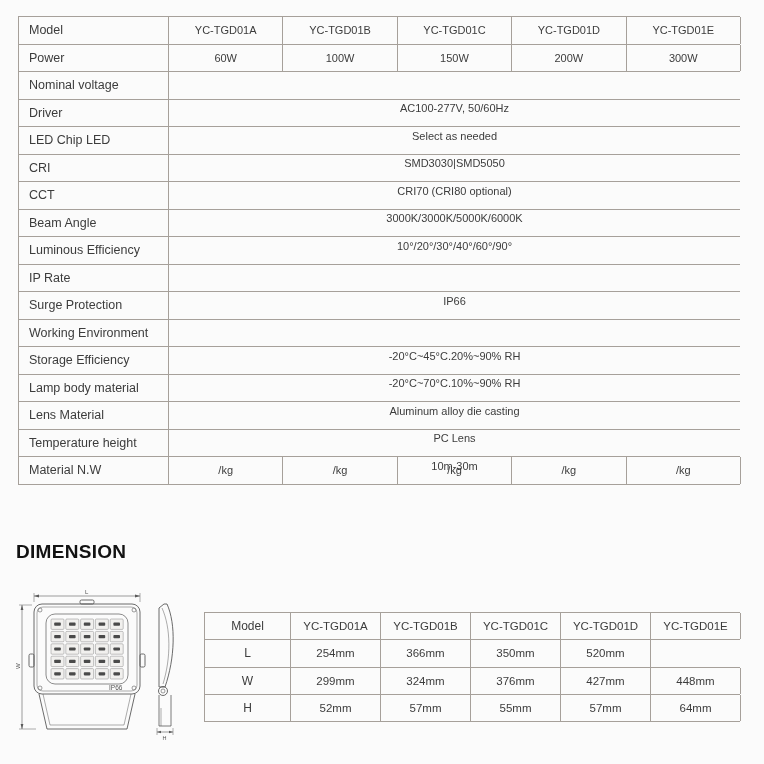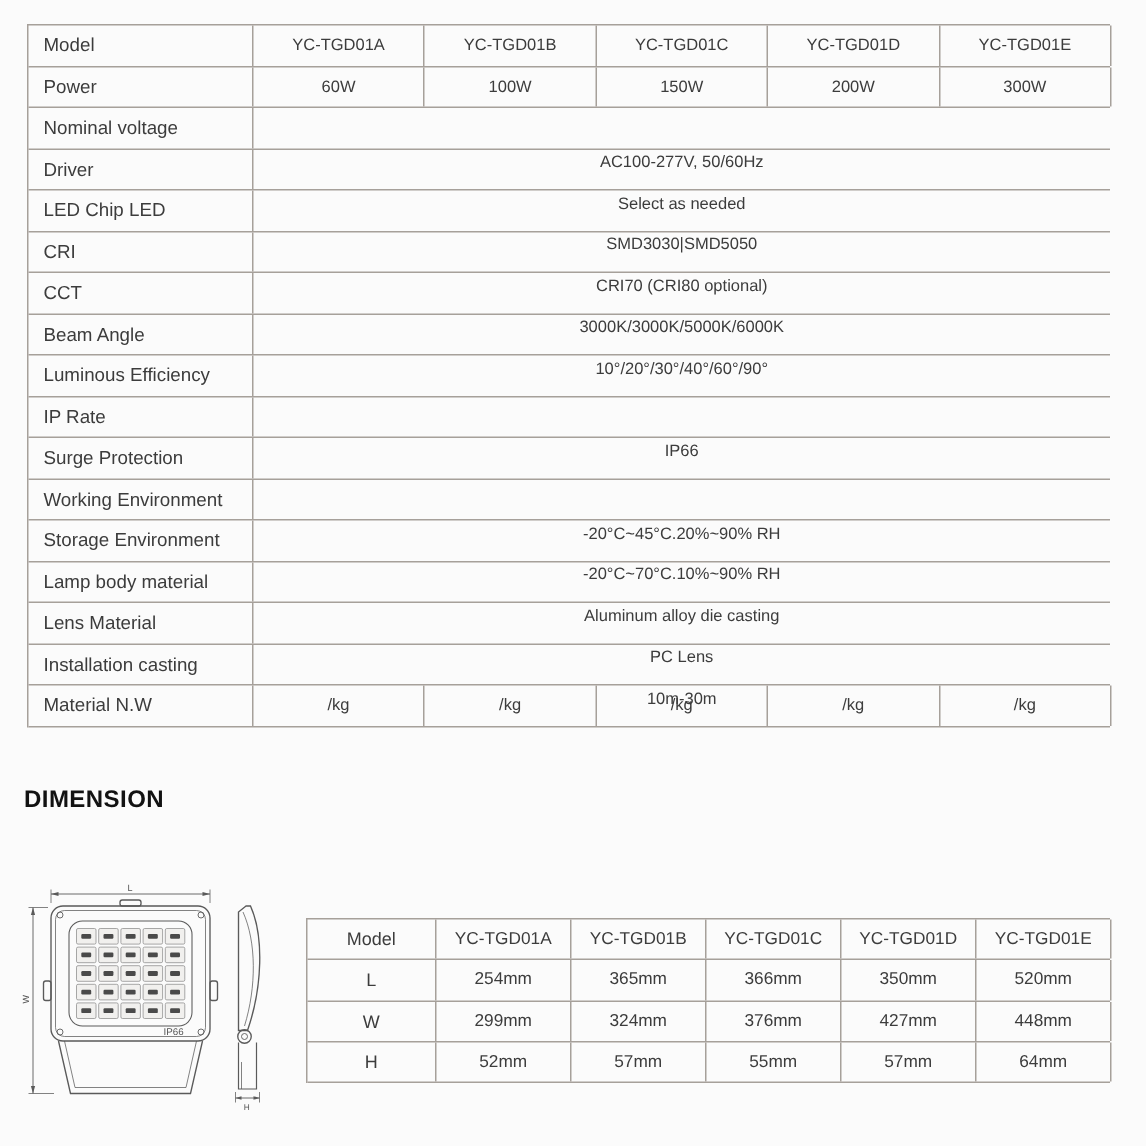--- a/index.html
+++ b/index.html
@@ -33,22 +33,22 @@
   .spec-table .cell.label{
     flex:0 0 150px;justify-content:flex-start;padding-left:10px;
     font-size:12.5px;border-right:1px solid var(--line);
   }
   .spec-table .cell.val{
     flex:0 0 114.4px;border-right:1px solid var(--line);
   }
   .spec-table .cell.merged{flex:1;margin-top:36px;}
   
   .dim-heading{
-    position:absolute;left:16px;top:525px;
-    font-size:16px;font-weight:700;color:#121212;letter-spacing:.3px;
+    position:absolute;left:16px;top:541px;
+    font-size:19px;font-weight:700;color:#121212;letter-spacing:.3px;
   }
   
   .drawing{position:absolute;left:14px;top:588px;}
   .drawing text{font-family:"Liberation Sans", sans-serif;fill:#555;}
   
   .dim-table{
     position:absolute;left:204px;top:612px;width:536px;
     border-top:1px solid var(--line);
     border-left:1px solid var(--line);
     box-sizing:border-box;
@@ -113,33 +113,33 @@
       <div class="cell merged">IP66</div>
     </div>
     <div class="row">
       <div class="cell label">Surge Protection</div>
     </div>
     <div class="row">
       <div class="cell label">Working Environment</div>
       <div class="cell merged">-20°C~45°C.20%~90% RH</div>
     </div>
     <div class="row">
-      <div class="cell label">Storage Environment</div>
+      <div class="cell label">Storage Efficiency</div>
       <div class="cell merged">-20°C~70°C.10%~90% RH</div>
     </div>
     <div class="row">
       <div class="cell label">Lamp body material</div>
       <div class="cell merged">Aluminum alloy die casting</div>
     </div>
     <div class="row">
       <div class="cell label">Lens Material</div>
       <div class="cell merged">PC Lens</div>
     </div>
     <div class="row">
-      <div class="cell label">Installation casting</div>
+      <div class="cell label">Temperature height</div>
       <div class="cell merged">10m-30m</div>
     </div>
     <div class="row">
       <div class="cell label">Material N.W</div>
       <div class="cell val">/kg</div>
       <div class="cell val">/kg</div>
       <div class="cell val">/kg</div>
       <div class="cell val">/kg</div>
       <div class="cell val">/kg</div>
     </div>
@@ -259,21 +259,20 @@
       <div class="cell label">Model</div>
       <div class="cell val">YC-TGD01A</div>
       <div class="cell val">YC-TGD01B</div>
       <div class="cell val">YC-TGD01C</div>
       <div class="cell val">YC-TGD01D</div>
       <div class="cell val">YC-TGD01E</div>
     </div>
     <div class="row">
       <div class="cell label">L</div>
       <div class="cell val">254mm</div>
-      <div class="cell val">365mm</div>
       <div class="cell val">366mm</div>
       <div class="cell val">350mm</div>
       <div class="cell val">520mm</div>
     </div>
     <div class="row">
       <div class="cell label">W</div>
       <div class="cell val">299mm</div>
       <div class="cell val">324mm</div>
       <div class="cell val">376mm</div>
       <div class="cell val">427mm</div>

